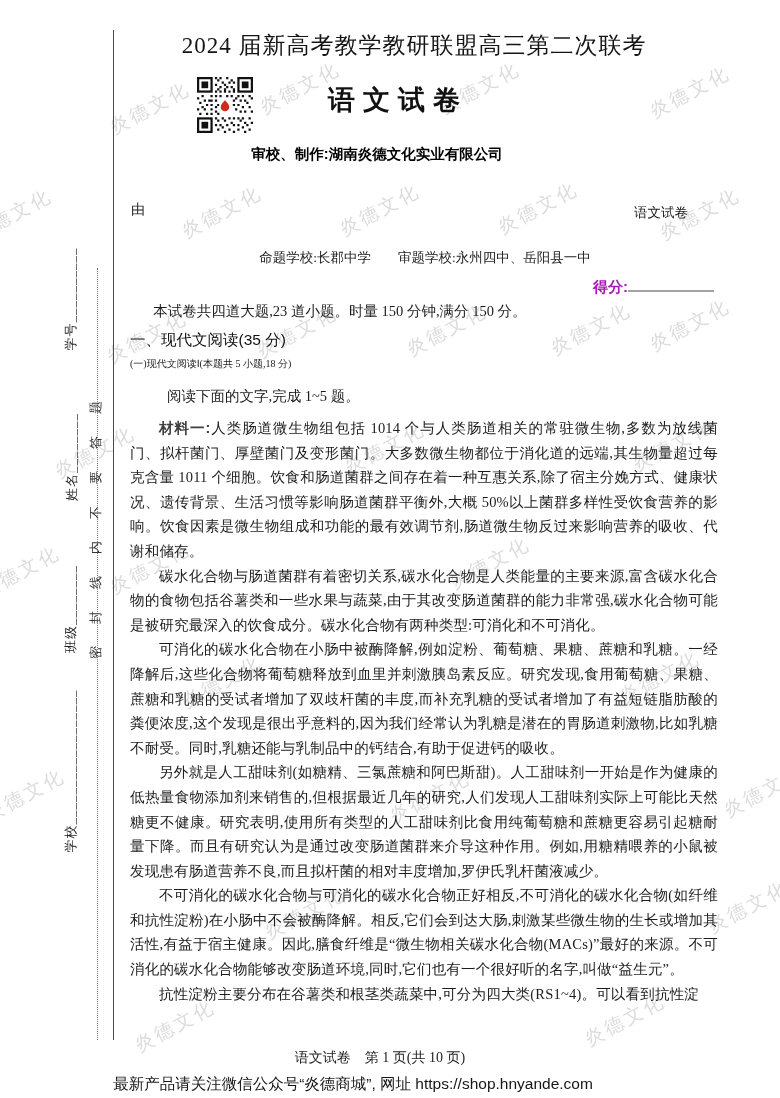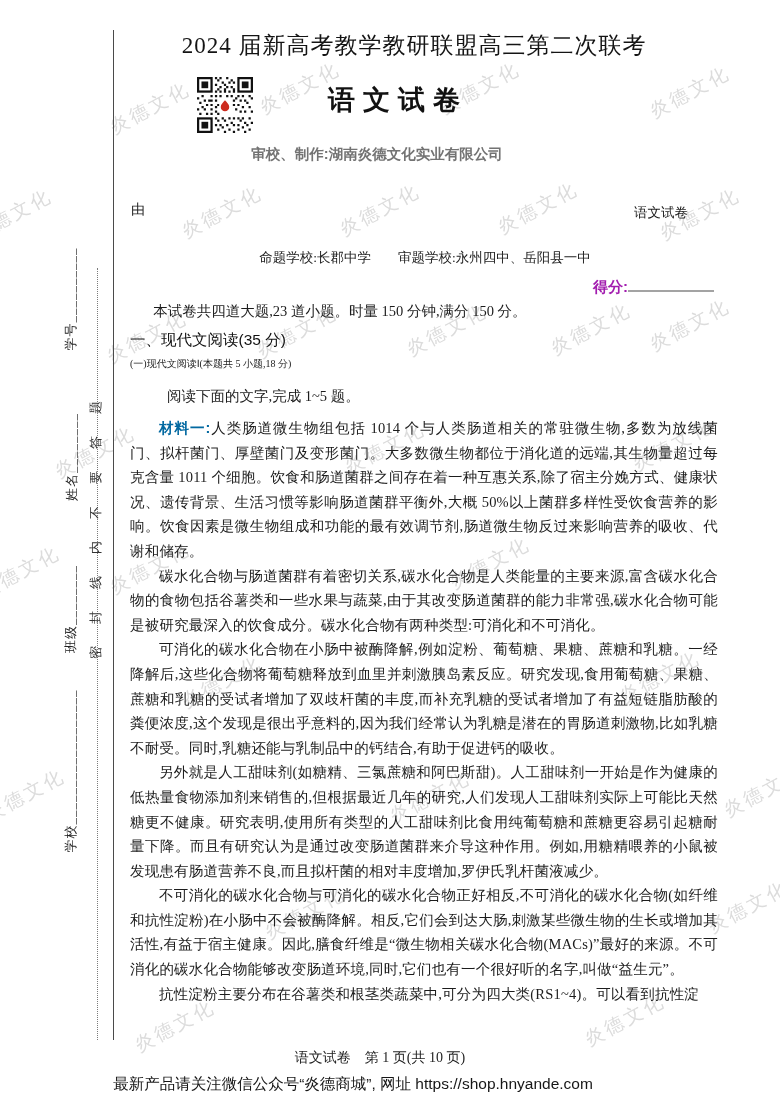--- a/index.html
+++ b/index.html
@@ -52,21 +52,21 @@
   .qr{position:absolute;left:197px;top:77px;width:56px;height:56px;z-index:3;}
   .paper-title{
     position:absolute;left:398px;top:82px;transform:translateX(-50%);
     font-family:"Liberation Sans","DejaVu Sans",sans-serif;
     font-weight:bold;font-size:27px;letter-spacing:8px;white-space:nowrap;color:#111;
     z-index:3;
   }
   .producer{
     position:absolute;left:377px;top:145px;transform:translateX(-50%);
     font-family:"Liberation Sans","DejaVu Sans",sans-serif;
-    font-weight:bold;font-size:14.5px;white-space:nowrap;color:#737373;
+    font-weight:bold;font-size:14.5px;white-space:nowrap;color:#000000;
     z-index:3;
   }
   .joint-prefix{position:absolute;left:131px;top:201px;font-size:14px;z-index:3;}
   .school-lines{
     position:absolute;left:172px;top:165px;width:400px;
     font-size:13.5px;line-height:26.5px;color:#222;z-index:3;
   }
   .joint-suffix{position:absolute;left:634px;top:204px;font-size:13.5px;white-space:nowrap;z-index:3;}
   .setter-line{
     position:absolute;left:425px;top:249px;transform:translateX(-50%);
@@ -94,21 +94,21 @@
   }
   .h-sub{margin:0 0 0 0;line-height:24px;font-size:10px;font-family:Liberation Serif, serif;}
   .instruction{margin:8px;line-height:24px;text-indent:2em;}
   .passage{margin:4px 0 0 0;}
   .passage p{
     margin:0;line-height:24.6px;text-align:justify;text-indent:2em;
     letter-spacing:0.2px;
   }
   .material-label{
     font-family:"Liberation Sans","DejaVu Sans",sans-serif;
-    font-weight:bold;color:#0369a1;
+    font-weight:bold;color:#404040;
   }
   
   .page-footer{
     position:absolute;left:380px;top:1049px;transform:translateX(-50%);
     font-size:14px;white-space:nowrap;color:#222;z-index:3;
   }
   .promo-footer{
     position:absolute;left:353px;top:1074px;transform:translateX(-50%);
     font-family:"Liberation Sans","DejaVu Sans",sans-serif;
     font-size:15.5px;white-space:nowrap;color:#161616;z-index:3;

